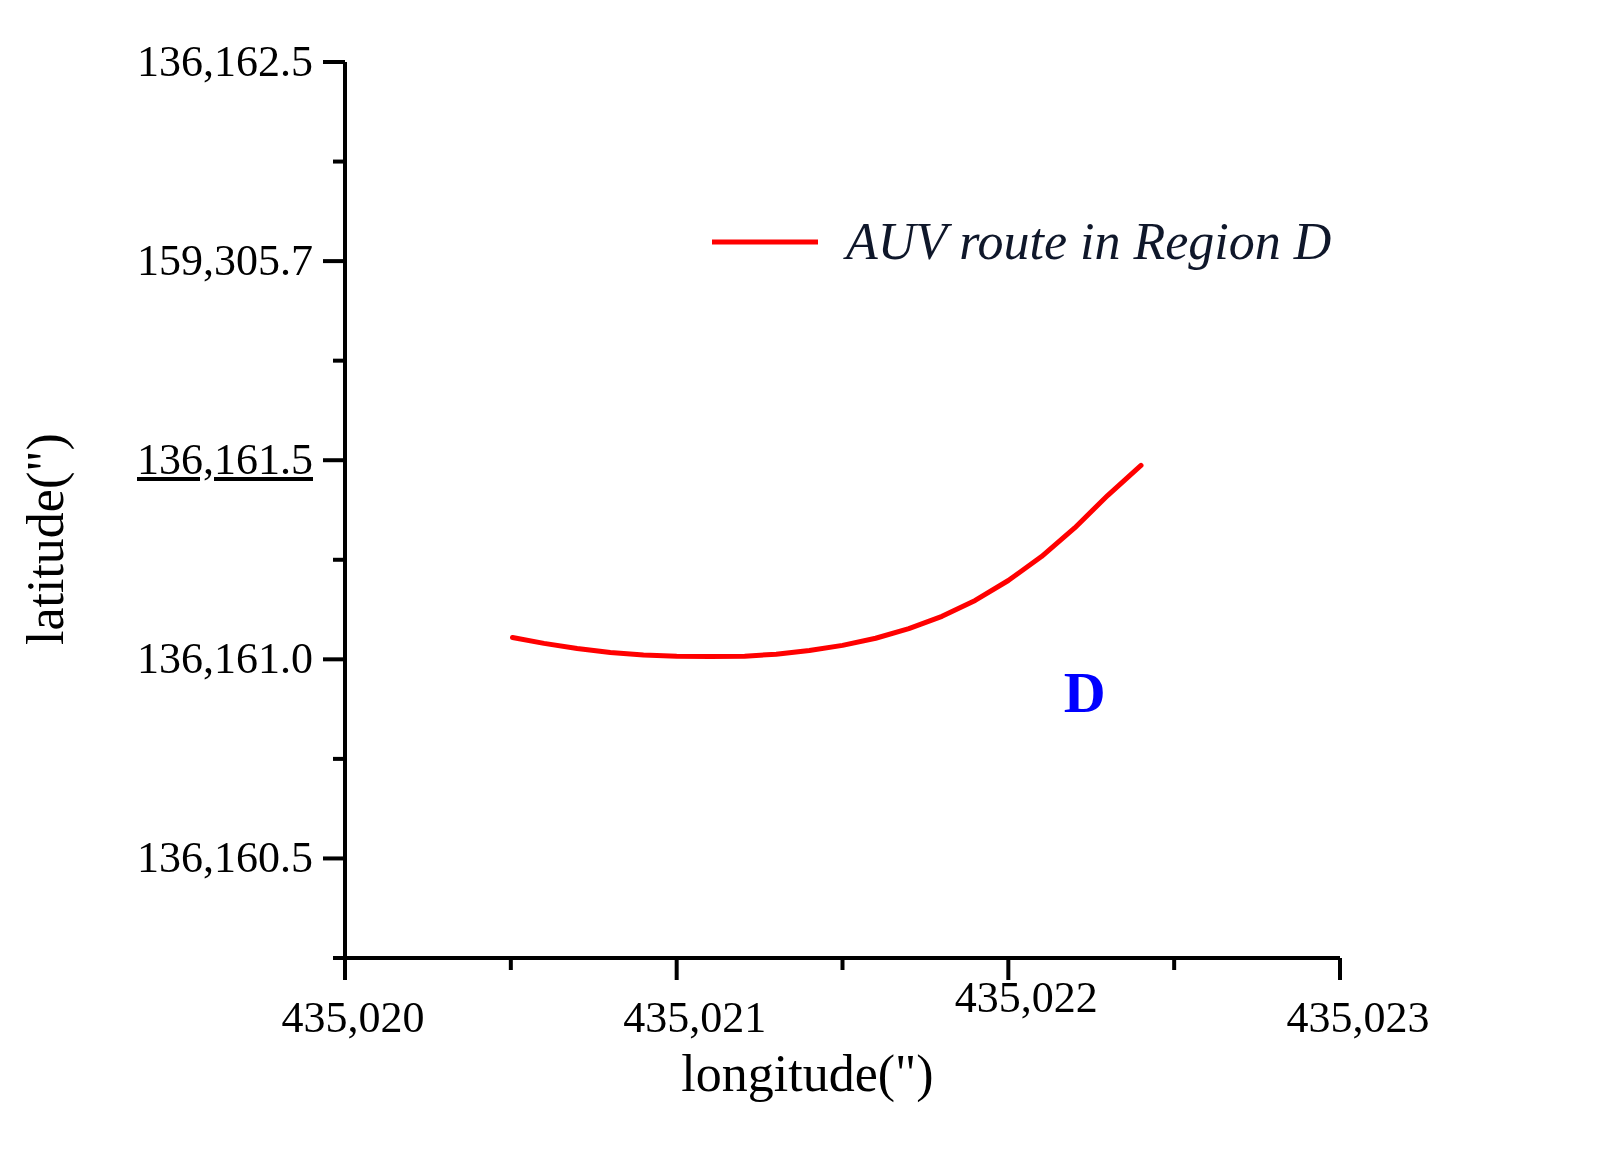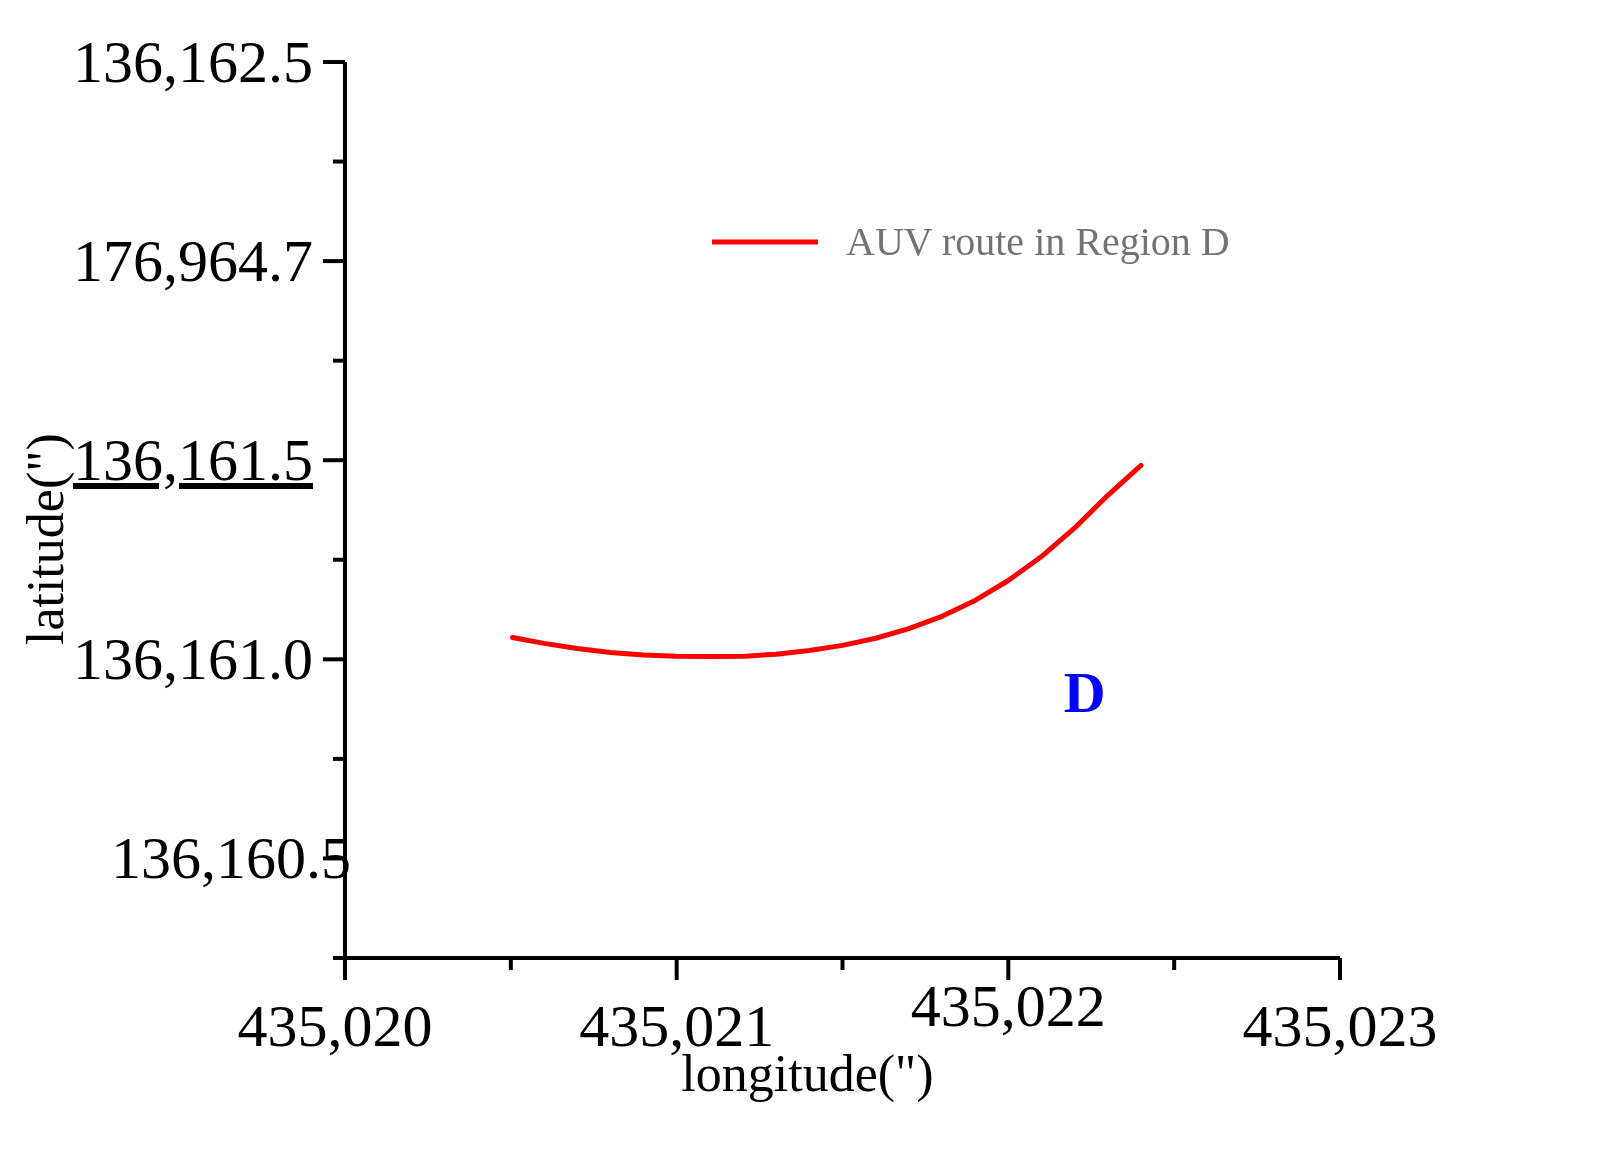--- a/index.html
+++ b/index.html
@@ -21,24 +21,25 @@
   #plot-svg {
     position: absolute;
     left: 0;
     top: 0;
     width: 1615px;
     height: 1168px;
   }
   .tick-label {
     position: absolute;
     font-family: "Liberation Serif", "DejaVu Serif", serif;
-    font-size: 60px;
+    font-size: 44px;
     color: #000000;
     white-space: nowrap;
     line-height: 1;
+    margin-left: 18px;
   }
   .ytick-label {
     text-align: right;
     transform: translateY(-50%);
   }
   .xtick-label {
     text-align: center;
     transform: translateX(-50%);
   }
   .axis-title {
@@ -49,25 +50,26 @@
     white-space: nowrap;
     line-height: 1;
   }
   #ylabel-title {
     transform-origin: 0 0;
     transform: rotate(-90deg);
   }
   #legend-label {
     position: absolute;
     font-family: "Liberation Serif", "DejaVu Serif", serif;
-    font-size: 40px;
-    color: #737373;
+    font-size: 52px;
+    color: #0f172a;
     white-space: nowrap;
     line-height: 1;
     transform: translateY(-50%);
+    font-style: italic;
   }
   #region-annotation {
     position: absolute;
     font-family: "Liberation Serif", "DejaVu Serif", serif;
     font-size: 58px;
     font-weight: bold;
     line-height: 1;
     white-space: nowrap;
   }
 </style>
@@ -105,24 +107,24 @@
     <g id="data-lines">
         <path d="M512.49 637.43 L544.00 643.40 L577.17 648.58 L610.33 652.56 L643.50 654.95 L676.67 656.15 L709.83 656.55 L744.66 656.15 L776.17 654.16 L809.33 650.57 L842.50 645.40 L875.67 638.23 L908.83 628.67 L942.00 616.33 L975.17 600.40 L1008.33 580.49 L1041.50 556.59 L1074.67 527.92 L1107.83 495.27 L1141.00 465.40" fill="none" stroke="#FF0000" stroke-width="5" stroke-linecap="round" stroke-linejoin="round"></path>
       </g>
     <g id="legend-marks">
         <line x1="712" y1="242" x2="818" y2="242" stroke="#FF0000" stroke-width="5" stroke-linecap="butt"></line>
       </g>
   </svg>
 
   <div id="ytick-labels">
       <div class="tick-label ytick-label" style="right: 1302px; top: 62px;">136,162.5</div>
-      <div class="tick-label ytick-label" style="right: 1302px; top: 261.111px;">176,964.7</div>
+      <div class="tick-label ytick-label" style="right: 1302px; top: 261.111px;">159,305.7</div>
       <div class="tick-label ytick-label" style="right: 1302px; top: 460.222px; text-decoration: underline;">136,161.5</div>
       <div class="tick-label ytick-label" style="right: 1302px; top: 659.333px; font-family: Liberation Serif, serif;">136,161.0</div>
-      <div class="tick-label ytick-label" style="right: 1264px; top: 858.444px;">136,160.5</div>
+      <div class="tick-label ytick-label" style="right: 1302px; top: 858.444px;">136,160.5</div>
     </div>
   <div id="xtick-labels">
       <div class="tick-label xtick-label" style="left: 335px; top: 996px;">435,020</div>
       <div class="tick-label xtick-label" style="left: 676.667px; top: 996px;">435,021</div>
       <div class="tick-label xtick-label" style="left: 1008.33px; top: 976px;">435,022</div>
       <div class="tick-label xtick-label" style="left: 1340px; top: 996px;">435,023</div>
     </div>
 
   <div class="axis-title" id="ylabel-title" style="left: 20px; top: 645px;">latitude(")</div>
 

